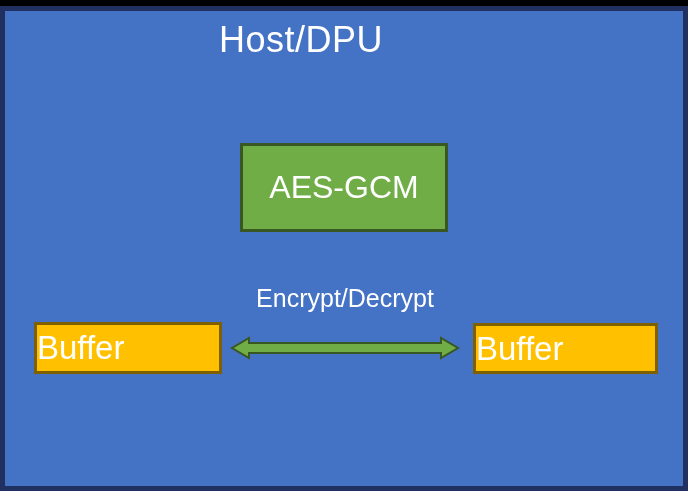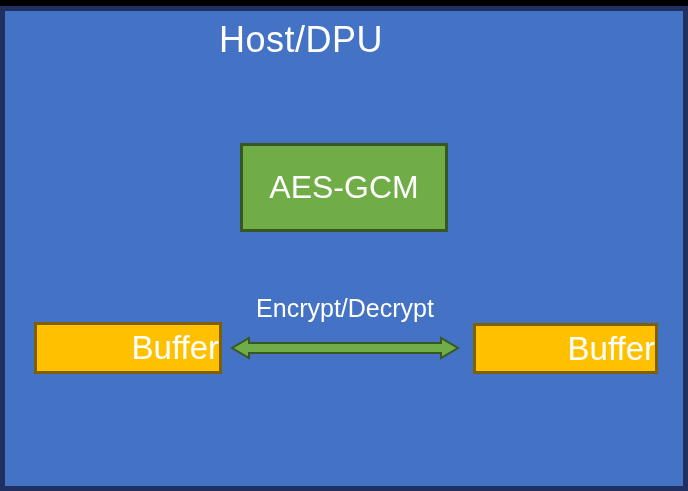--- a/index.html
+++ b/index.html
@@ -52,30 +52,30 @@
     color: #FFFFFF;
     font-size: 32px;
   }
   .buffer-box {
     position: absolute;
     background: #FFC000;
     border: 3px solid #7F6000;
     box-sizing: border-box;
     display: flex;
     align-items: center;
-    justify-content: flex-end;
+    justify-content: flex-start;
     color: #FFFFFF;
     font-size: 33px;
   }
   .buffer-left  { left: 34px;  top: 322px; width: 188px; height: 52px; }
   .buffer-right { left: 473px; top: 323px; width: 185px; height: 51px; }
   .arrow-label {
     position: absolute;
     left: 225px;
-    top: 293px;
+    top: 283px;
     width: 240px;
     text-align: center;
     color: #FFFFFF;
     font-size: 25px;
     line-height: 30px;
   }
   .arrow-svg {
     position: absolute;
     left: 0;
     top: 0;

